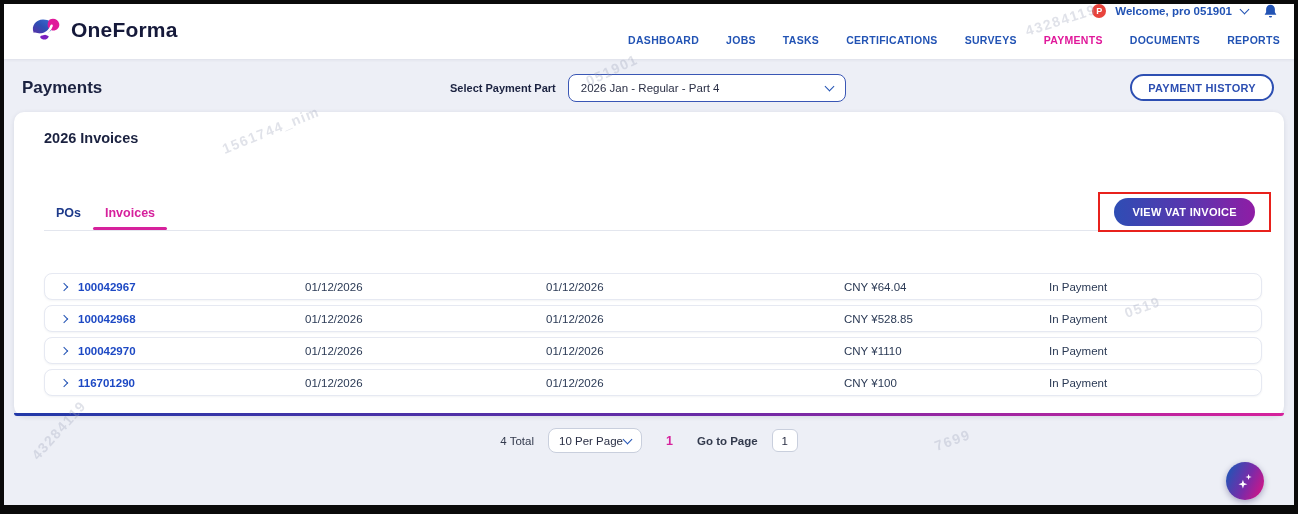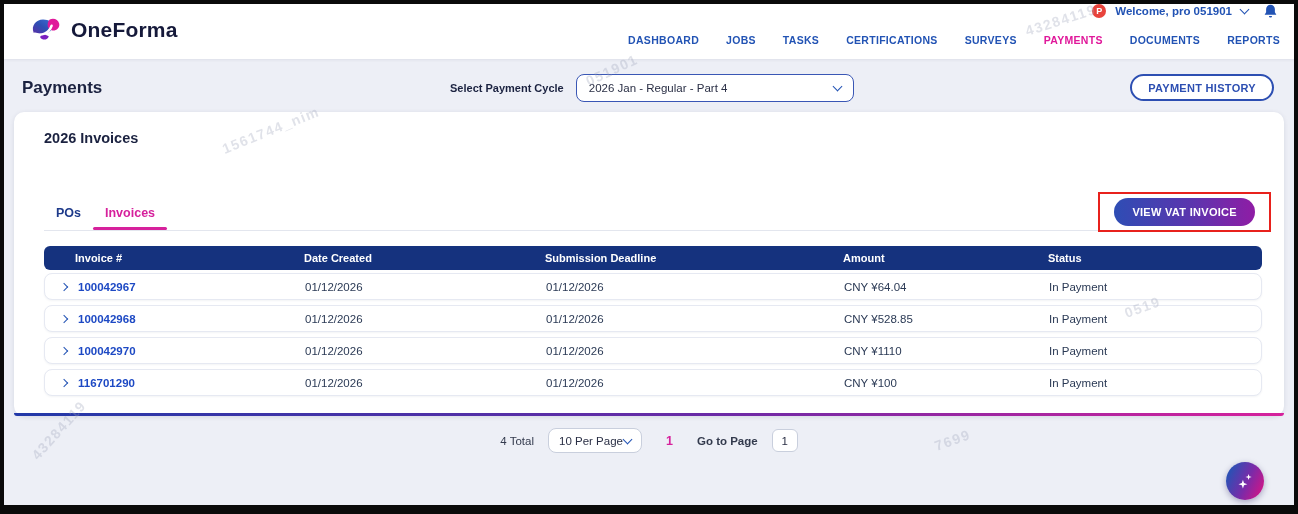--- a/index.html
+++ b/index.html
@@ -134,46 +134,39 @@
         <span class="nav-item">SURVEYS</span>
         <span class="nav-item active">PAYMENTS</span>
         <span class="nav-item">DOCUMENTS</span>
         <span class="nav-item">REPORTS</span>
       </div>
   </div>
 
   <div class="page-head">
     <div class="page-title">Payments</div>
     <div class="cycle-group">
-      <span class="cycle-label">Select Payment Cycle</span>
+      <span class="cycle-label">Select Payment Part</span>
       <div class="select-pill">
         <span>2026 Jan - Regular - Part 4</span>
         <span class="chev"></span>
       </div>
     </div>
     <button class="history-btn">PAYMENT HISTORY</button>
   </div>
 
   <div class="card">
     <div class="card-title">2026 Invoices</div>
 
 
     <div class="tabs-row"><span class="tab">POs</span><span class="tab active">Invoices</span></div>
 
     <div class="vat-wrap">
       <button class="vat-btn">VIEW VAT INVOICE</button>
     </div>
 
-    <div class="thead">
-        <div class="th">Invoice #</div>
-        <div class="th">Date Created</div>
-        <div class="th">Submission Deadline</div>
-        <div class="th">Amount</div>
-        <div class="th">Status</div>
-      </div>
     <div class="rows">
         <div class="t-row">
           <div class="c-first">
             <span class="row-chev"></span>
             <span class="inv">100042967</span>
           </div>
           <div class="cell">01/12/2026</div>
           <div class="cell">01/12/2026</div>
           <div class="cell">CNY ¥64.04</div>
           <div class="cell">In Payment</div>

